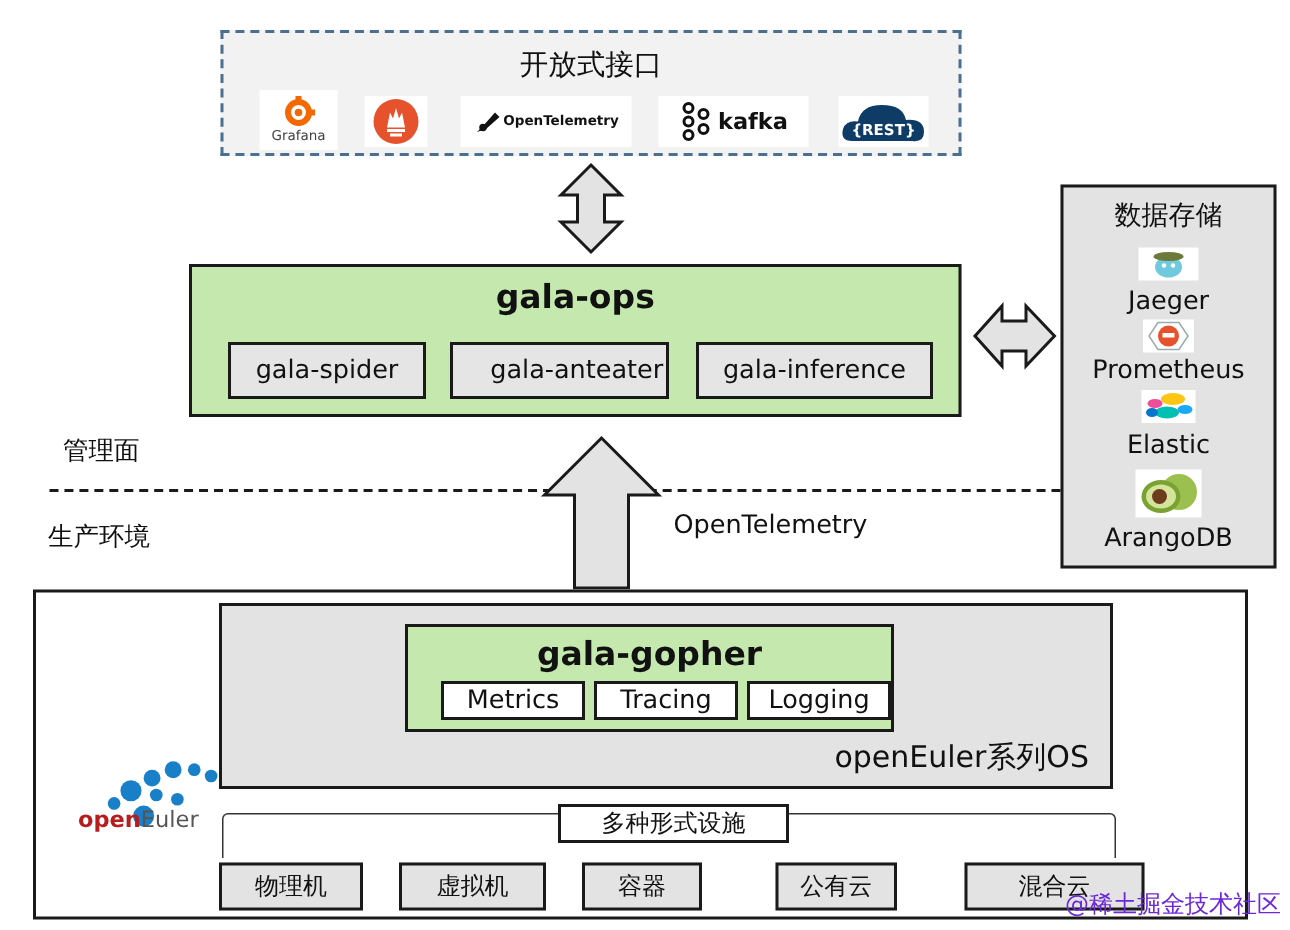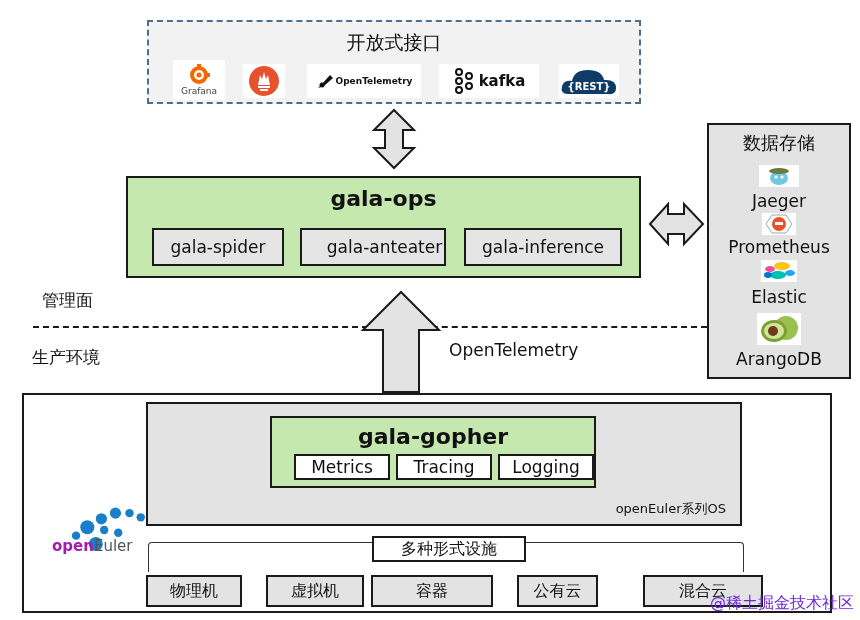--- a/index.html
+++ b/index.html
@@ -32,32 +32,32 @@
   .plane { font-size: 17px; }
   #divider { left: 33px; top: 326px; width: 674px; height: 0; border-top: 2px dashed #1a1a1a; }
 
   
   #prod-box { left: 22px; top: 393px; width: 810px; height: 220px; border: 2px solid #1a1a1a; background: #fff; }
   #os-box { left: 146px; top: 402px; width: 596px; height: 124px; background: #e3e3e3; border: 2px solid #1a1a1a; }
   #gopher-box { left: 270px; top: 416px; width: 326px; height: 72px; background: #c5e8ae; border: 2px solid #1a1a1a; }
   #gopher-title { left: 0; top: 6px; width: 100%; text-align: center; font-weight: bold; font-size: 22px; }
   .gsub { position: absolute; top: 36px; height: 26px; background: #fff; border: 2px solid #1a1a1a;
           display: flex; align-items: center; justify-content: center; font-size: 17px; box-sizing: border-box; }
-  #os-label { right: 14px; bottom: 6px; font-size: 13px; margin-top: 27px; }
+  #os-label { right: 14px; bottom: 6px; font-size: 20px; margin-top: 27px; }
 
   #bracket { left: 148px; top: 542px; width: 596px; height: 30px;
              border: 1.5px solid #333; border-bottom: none; border-radius: 4px 4px 0 0; }
   #infra-label { left: 372px; top: 536px; width: 154px; height: 26px; background: #fff;
                  border: 2px solid #1a1a1a; display: flex; align-items: center; justify-content: center; font-size: 16px; }
   .infra { position: absolute; top: 575px; height: 32px; background: #e3e3e3; border: 2px solid #1a1a1a;
            display: flex; align-items: center; justify-content: center; font-size: 16px; box-sizing: border-box; }
 
   #oe-logo { left: 50px; top: 498px; width: 90px; height: 60px; }
   #oe-text { left: 52px; top: 537px; font-size: 15px; color: #555; }
-  #oe-text b { color: #a21caf; }
+  #oe-text b { color: #b91c1c; }
 
   #watermark { right: 6px; top: 593px; font-size: 16px; color: #6d28d9; }
   #otel-label { left: 449px; top: 340px; font-size: 17px; }
 </style>
 </head>
 <body>
 
 <div id="open-box" class="abs">
   <div id="open-title" class="abs">开放式接口</div>
 
@@ -204,17 +204,17 @@
       <circle cx="10" cy="22" r="3"></circle>
   </g>
 </svg>
 <div id="oe-text" class="abs"><b>open</b><span>Euler</span></div>
 
 <div id="bracket" class="abs"></div>
 <div id="infra-label" class="abs">多种形式设施</div>
 
 <div class="infra" style="left:146px;width:96px;font-family:Liberation Mono, monospace;">物理机</div>
 <div class="infra" style="left:266px;width:98px;">虚拟机</div>
-<div class="infra" style="left:371px;width:122px;">容器</div>
+<div class="infra" style="left:388px;width:80px;">容器</div>
 <div class="infra" style="left:517px;width:81px;">公有云</div>
 <div class="infra" style="left:643px;width:120px;">混合云</div>
 
 <div id="watermark" class="abs">@稀土掘金技术社区</div>
 
 </body></html>

